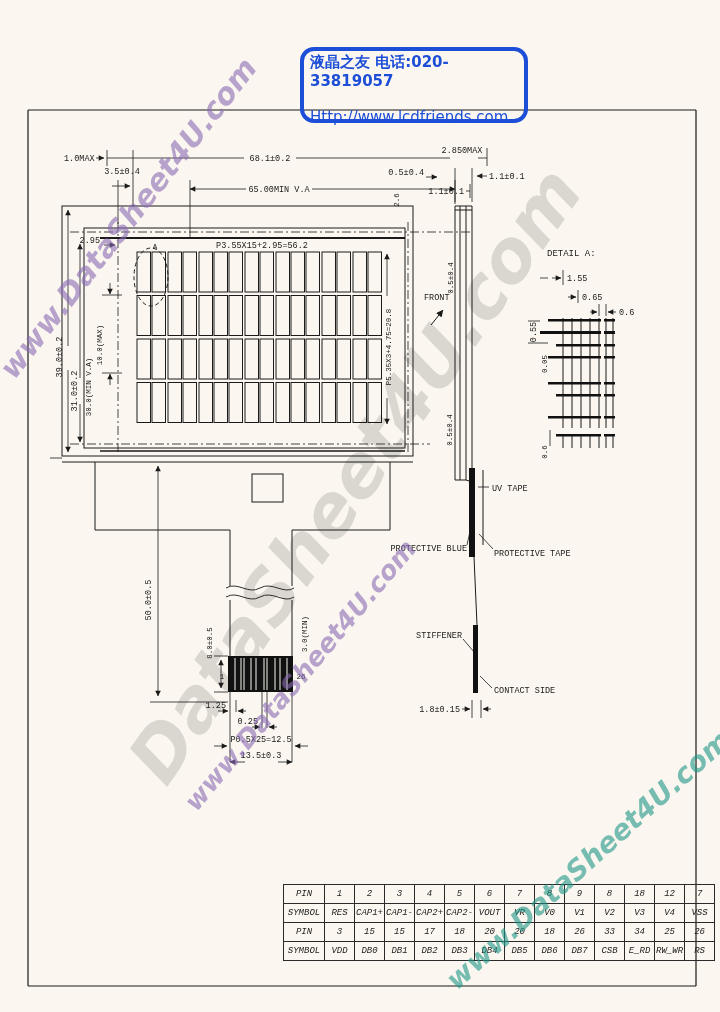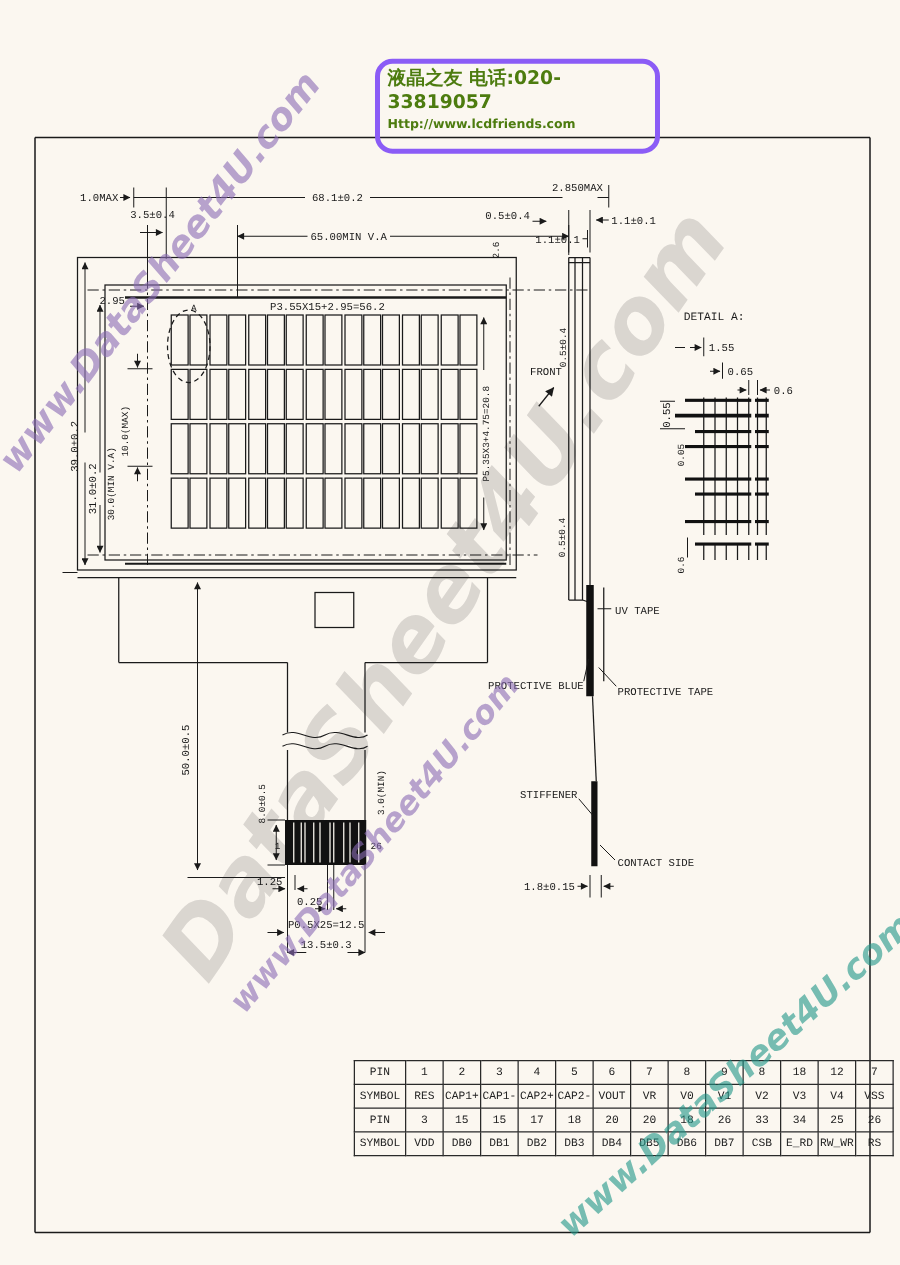--- a/index.html
+++ b/index.html
@@ -13,26 +13,26 @@
       transform:translate(-50%,-50%) rotate(-55deg);z-index:1;}
   .wm-purple2{left:300px;top:675px;font-size:26px;color:#8a6bb5;opacity:.6;
       transform:translate(-50%,-50%) rotate(-50deg);z-index:4;}
   .wm-teal{left:588px;top:860px;font-size:28px;color:#1f9688;opacity:.6;
       transform:translate(-50%,-50%) rotate(-42deg);z-index:4;}
   svg.drawing{position:absolute;left:0;top:0;z-index:2;}
   svg.drawing text{font-family:"Liberation Mono",monospace;font-size:8.5px;fill:#1a1a1a;}
   svg.drawing text.sm{font-size:7.5px;}
   svg.drawing text.ttl{font-size:9px;}
   .stamp{position:absolute;left:300px;top:47px;width:210px;height:66px;z-index:5;
-      border:4px solid #8b5cf6;border-radius:14px;color:#4d7c0f;padding:2px 4px 0 6px;
+      border:4px solid #1d4ed8;border-radius:14px;color:#1d4ed8;padding:2px 4px 0 6px;
       font-family:"DejaVu Sans",sans-serif;font-weight:bold;}
   .stamp .l1{font-size:15px;letter-spacing:0;}
-  .stamp .l2{font-size:10px;margin-top:4px;font-weight:bold;}
-  table.pins{position:absolute;left:283px;top:848px;z-index:3;border-collapse:collapse;
-      font-family:"Liberation Mono",monospace;font-size:9px;color:#222;}
+  .stamp .l2{font-size:15px;margin-top:18px;font-weight:normal;}
+  table.pins{position:absolute;left:283px;top:884px;z-index:3;border-collapse:collapse;
+      font-family:"Liberation Mono",monospace;font-size:9px;color:#222;font-style:italic;}
   table.pins td{border:1px solid #2a2a2a;text-align:center;height:18px;padding:0 1px;
       min-width:27px;background:transparent;}
   table.pins td.hd{min-width:38px;}
 </style>
 </head>
 <body>
 
 <div class="wm wm-gray">DataSheet4U.com</div>
 
 <svg class="drawing" width="720" height="1012" viewBox="0 0 720 1012">

